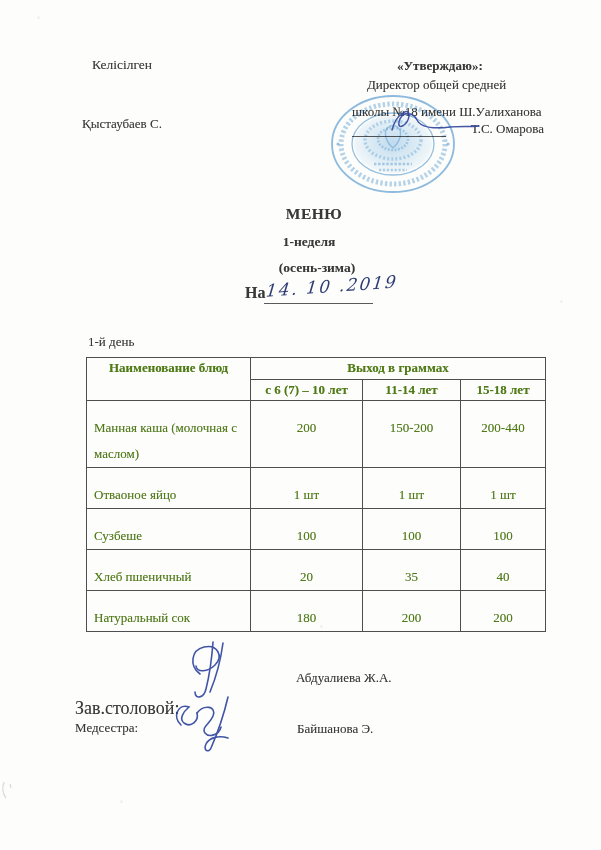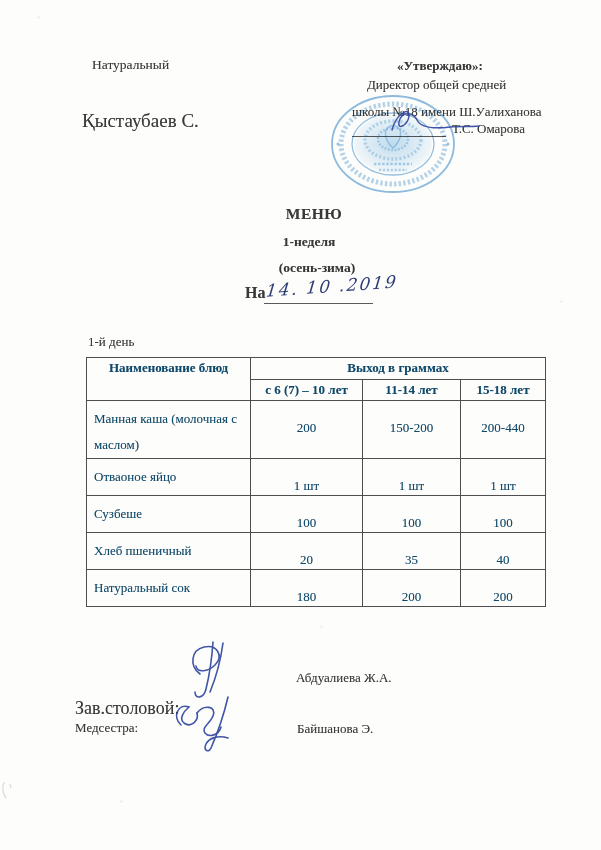--- a/index.html
+++ b/index.html
@@ -10,30 +10,30 @@
     color:#383838;
   }
   .t { position:absolute; white-space:nowrap; text-shadow:0 0 0.5px rgba(70,70,70,0.35); }
   .b { font-weight:bold; }
   .center-line { transform:translateX(-50%); }
 
   
   .menu-table {
     position:absolute; left:86px; top:357px;
     border-collapse:collapse; table-layout:fixed;
-    font-size:13px; color:#0c4a6e;
+    font-size:13px; color:#4d7c0f;
   }
   .menu-table td, .menu-table th {
     border:1px solid #4e4e4e; overflow:hidden;
     text-shadow:0 0 0.5px rgba(70,70,70,0.35);
   }
   .menu-table th { font-weight:bold; text-align:center; vertical-align:top; padding-top:2px; font-size:13px;}
   .menu-table td.dish {
     text-align:left; vertical-align:top;
-    padding:5px 6px 0 7px; line-height:26px; white-space:normal; font-size:13px;
+    padding:14px 6px 0 7px; line-height:26px; white-space:normal; font-size:13px;
   }
   .menu-table td.val { text-align:center; vertical-align:top; padding-top:19px; }
 
   .underline { position:absolute; height:1px; background:#5a5a5a; }
 
   .handwriting-date {
     position:absolute; left:266px; top:276px;
     font-family:"DejaVu Serif", serif; font-style:italic;
     font-size:17px; letter-spacing:2px; color:#2e3d74;
     transform:rotate(-4deg) skewX(-10deg); white-space:nowrap;
@@ -42,28 +42,28 @@
   .ink-svg { position:absolute; }
   .stamp-svg { position:absolute; left:328px; top:92px; mix-blend-mode:multiply; }
 
   .speck { position:absolute; border-radius:50%; background:#9a9a9a; opacity:0.12; }
 </style>
 </head>
 <body>
 
 <div class="paper">
 
-  <div class="t" style="left:92px; top:57px; font-size:13.5px;">Натуральный</div>
-  <div class="t" style="left:82px; top:110px; font-size:19px;">Қыстаубаев С.</div>
+  <div class="t" style="left:92px; top:57px; font-size:13.5px;">Келісілген</div>
+  <div class="t" style="left:82px; top:116px; font-size:13px;">Қыстаубаев С.</div>
 
   <div class="t b" style="left:397px; top:58px; font-size:13px;">«Утверждаю»:</div>
   <div class="t" style="left:367px; top:77px; font-size:13px;">Директор общей средней</div>
   <div class="t" style="left:352px; top:104px; font-size:13px;">школы №18 имени Ш.Уалиханова</div>
   <div class="underline" style="left:352px; top:136px; width:94px;"></div>
-  <div class="t" style="left:452px; top:121px; font-size:13px;">Т.С. Омарова</div>
+  <div class="t" style="left:452px; top:121px; font-size:13px;padding-left:19px;">Т.С. Омарова</div>
 
   <svg class="stamp-svg" width="130" height="104" viewBox="0 0 130 104">
     <defs>
       <radialGradient id="stampgrad" cx="50%" cy="48%" r="60%">
         <stop offset="0%" stop-color="#8cc0e4" stop-opacity="0.55"></stop>
         <stop offset="55%" stop-color="#a9d0ea" stop-opacity="0.35"></stop>
         <stop offset="100%" stop-color="#cde4f3" stop-opacity="0.12"></stop>
       </radialGradient>
     </defs>
     <g stroke="#5e9fd3" fill="none">

